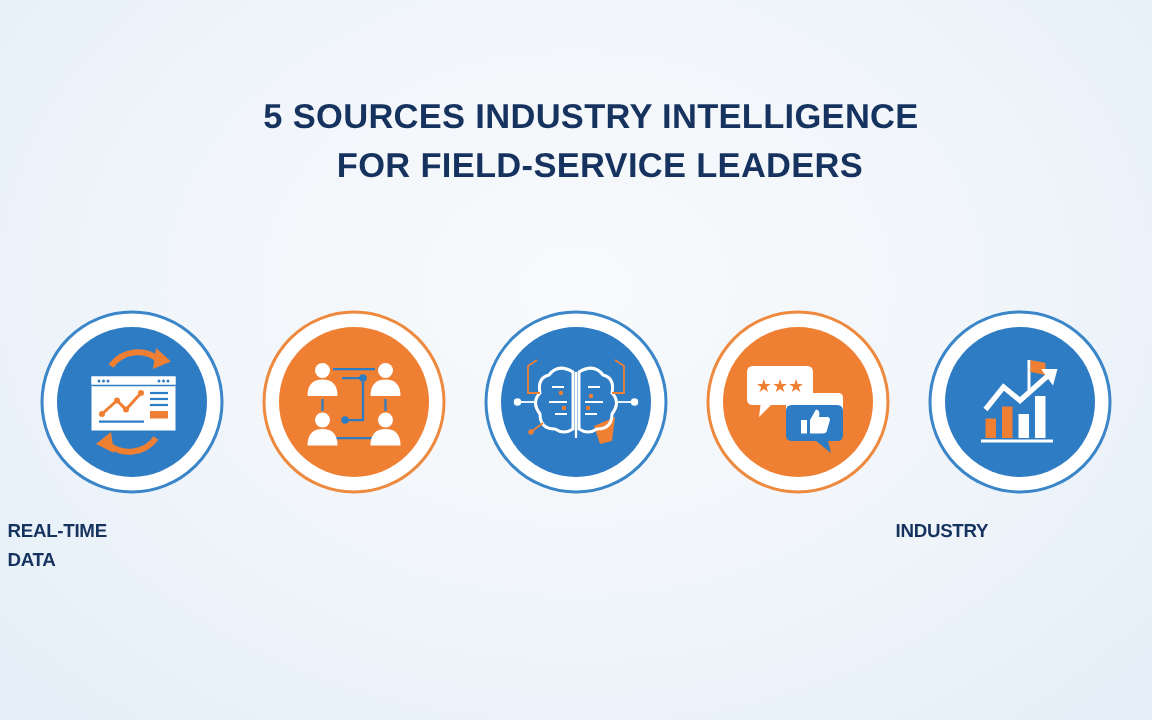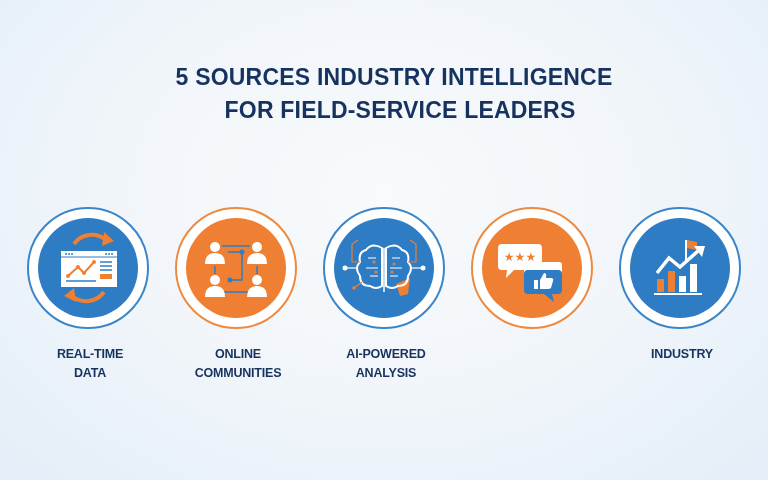--- a/index.html
+++ b/index.html
@@ -22,21 +22,21 @@
   }
   .ring.blue { border:2px solid #3a86c8; }
   .ring.orange { border:2px solid #ee8a3f; }
   .disc {
     position:absolute; left:9px; top:9px; width:100px; height:100px; border-radius:50%;
   }
   .disc.blue { background:#2e7cc4; }
   .disc.orange { background:#ef7f33; }
   .disc svg { position:absolute; left:0; top:0; width:100px; height:100px; }
   .label {
-    position:absolute; top:138px; left:-20px; width:170px; text-align:center;
+    position:absolute; top:138px; left:-20px; width:170px; text-align:left;
     color:#16335f; font-weight:bold; font-size:12.5px; line-height:19px;
     letter-spacing:-0.2px;
   }
 </style>
 </head>
 <body>
 
 <div class="title t1">5 SOURCES  INDUSTRY INTELLIGENCE</div>
 <div class="title t2">FOR FIELD-SERVICE LEADERS</div>
 
@@ -93,24 +93,20 @@
           <circle cx="71" cy="29" r="5"></circle>
             <path d="M61 46 Q61 35 71 35 Q81 35 81 46 Z"></path>
           <circle cx="29" cy="62" r="5"></circle>
             <path d="M19 79 Q19 68 29 68 Q39 68 39 79 Z"></path>
           <circle cx="71" cy="62" r="5"></circle>
             <path d="M61 79 Q61 68 71 68 Q81 68 81 79 Z"></path>
         </g>
       </svg>
     </div>
   </div>
-  <div class="label">
-    <div>ONLINE</div>
-    <div>COMMUNITIES</div>
-  </div>
 </div>
 
 <div class="item" style="left:321px;">
   <div class="ring blue">
     <div class="disc blue">
       <svg viewBox="0 0 100 100">
         <path d="M62 66 L76 60 L74 76 L66 78 Z" fill="#ef7f33"></path>
         <path d="M48 30 Q38 24 32 32 Q24 34 26 44 Q20 50 26 58 Q26 68 36 68 Q42 72 48 68 Z" fill="none" stroke="#ffffff" stroke-width="2"></path>
         <path d="M52 30 Q62 24 68 32 Q76 34 74 44 Q80 50 74 58 Q74 68 64 68 Q58 72 52 68 Z" fill="none" stroke="#ffffff" stroke-width="2"></path>
         <line x1="50" y1="30" x2="50" y2="74" stroke="#ffffff" stroke-width="1.5"></line>
@@ -122,24 +118,20 @@
         <polyline points="26,44 18,44 18,26 24,22" fill="none" stroke="#ef7f33" stroke-width="1.2"></polyline>
         <polyline points="74,44 82,44 82,26 76,22" fill="none" stroke="#ef7f33" stroke-width="1.2"></polyline>
         <line x1="12" y1="50" x2="22" y2="50" stroke="#ffffff" stroke-width="1.2"></line>
         <line x1="78" y1="50" x2="88" y2="50" stroke="#ffffff" stroke-width="1.2"></line>
         <circle cx="11" cy="50" r="2.5" fill="#ffffff"></circle>
           <circle cx="89" cy="50" r="2.5" fill="#ffffff"></circle>
         <polyline points="28,64 20,70" fill="none" stroke="#ef7f33" stroke-width="1.2"></polyline>
         <circle cx="20" cy="70" r="1.8" fill="#ef7f33"></circle>
       </svg>
     </div>
-  </div>
-  <div class="label">
-    <div>AI-POWERED</div>
-    <div>ANALYSIS</div>
   </div>
 </div>
 
 <div class="item" style="left:469px;">
   <div class="ring orange">
     <div class="disc orange">
       <svg viewBox="0 0 100 100">
         <rect x="42" y="44" width="38" height="26" rx="3" fill="#ffffff"></rect>
         <path d="M20 26 H56 Q60 26 60 30 V48 Q60 52 56 52 H32 L24 60 L25 52 H20 Q16 52 16 48 V30 Q16 26 20 26 Z" fill="#ffffff"></path>
         <text x="38" y="43" text-anchor="middle" font-size="12" fill="#ef7f33" font-family="DejaVu Sans, sans-serif">★★★</text>

